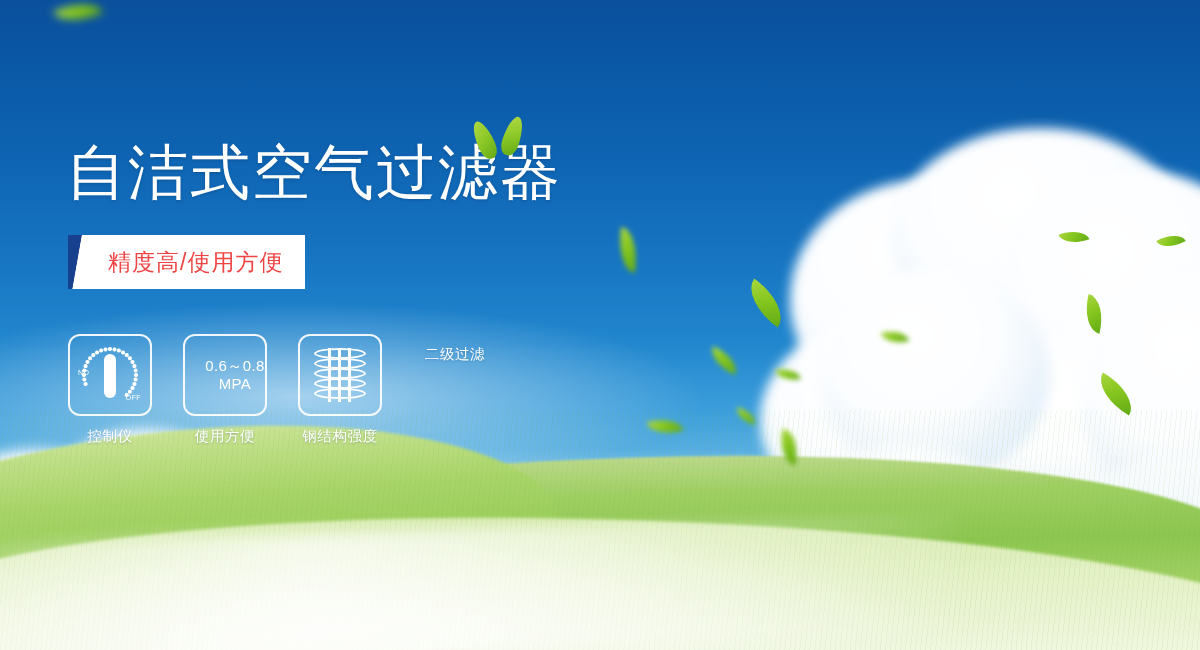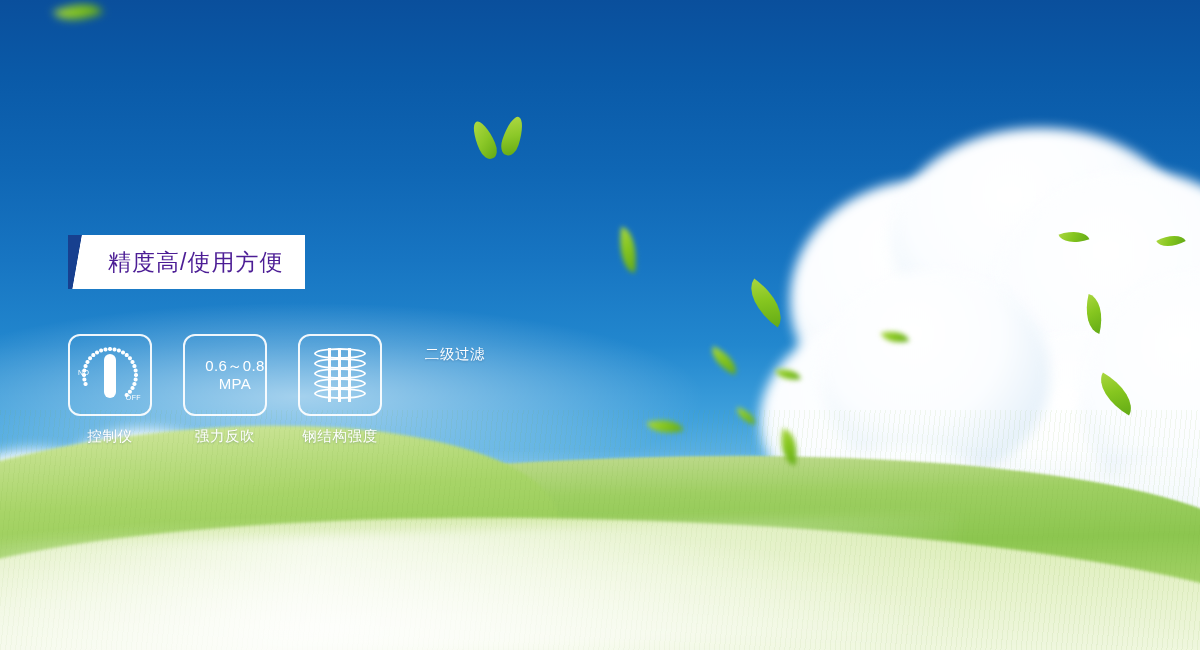--- a/index.html
+++ b/index.html
@@ -175,21 +175,21 @@
     padding:0 26px 0 22px;
     letter-spacing:1px;
     white-space:nowrap;
   }
   .sub-slash {
     width:26px;
     background:linear-gradient(100deg, #17408f 0%, #17408f 38%, #ffffff 40%, #ffffff 100%);
   }
   .sub-light {
     background:#ffffff;
-    color:#4c1d95;
+    color:#ef4444;
     font-size:23px;
     display:flex; align-items:center;
     padding:0 22px 0 14px;
     letter-spacing:1px;
     white-space:nowrap;
   }
 
   
   .features {
     position:absolute; left:68px; top:334px;
@@ -336,20 +336,21 @@
   <div class="leaf soft" style="left:776px; top:368px; width:24px; height:13px; transform:rotate(-8deg);"></div>
   <div class="leaf soft" style="left:735px; top:410px; width:22px; height:12px; transform:rotate(18deg);"></div>
   <div class="leaf soft" style="left:779px; top:430px; width:20px; height:34px; transform:rotate(12deg);"></div>
   <div class="leaf soft" style="left:648px; top:418px; width:34px; height:17px; transform:rotate(-14deg);"></div>
   <div class="leaf" style="left:1060px; top:230px; width:28px; height:14px; transform:rotate(-18deg);"></div>
   <div class="leaf" style="left:1158px; top:234px; width:26px; height:14px; transform:rotate(-28deg);"></div>
   <div class="leaf" style="left:1084px; top:296px; width:20px; height:36px; transform:rotate(14deg);"></div>
   <div class="leaf" style="left:1094px; top:382px; width:44px; height:24px; transform:rotate(30deg);"></div>
   <div class="leaf soft" style="left:882px; top:330px; width:26px; height:14px; transform:rotate(-12deg);"></div>
 
+  <div class="title">自洁式空气过滤器</div>
   <div class="sprout">
     <span class="lf left"></span>
     <span class="lf right"></span>
   </div>
 
   <div class="subtitle-bar">
     <div class="sub-slash"></div>
     <div class="sub-light">精度高/使用方便</div>
   </div>
 
@@ -390,21 +391,21 @@
           </div>
       </div>
       <div class="flabel">控制仪</div>
     </div>
 
     <div class="feature">
       <div class="fbox">
         <div class="ftext">0.6～0.8
 MPA</div>
       </div>
-      <div class="flabel">强力反吹</div>
+      <div class="flabel">使用方便</div>
     </div>
 
     <div class="feature">
       <div class="fbox">
         <div class="stack">
           <span class="ring" style="top:2px;"></span>
           <span class="ring" style="top:12px;"></span>
           <span class="ring" style="top:22px;"></span>
           <span class="ring" style="top:32px;"></span>
           <span class="ring" style="top:42px;"></span>

